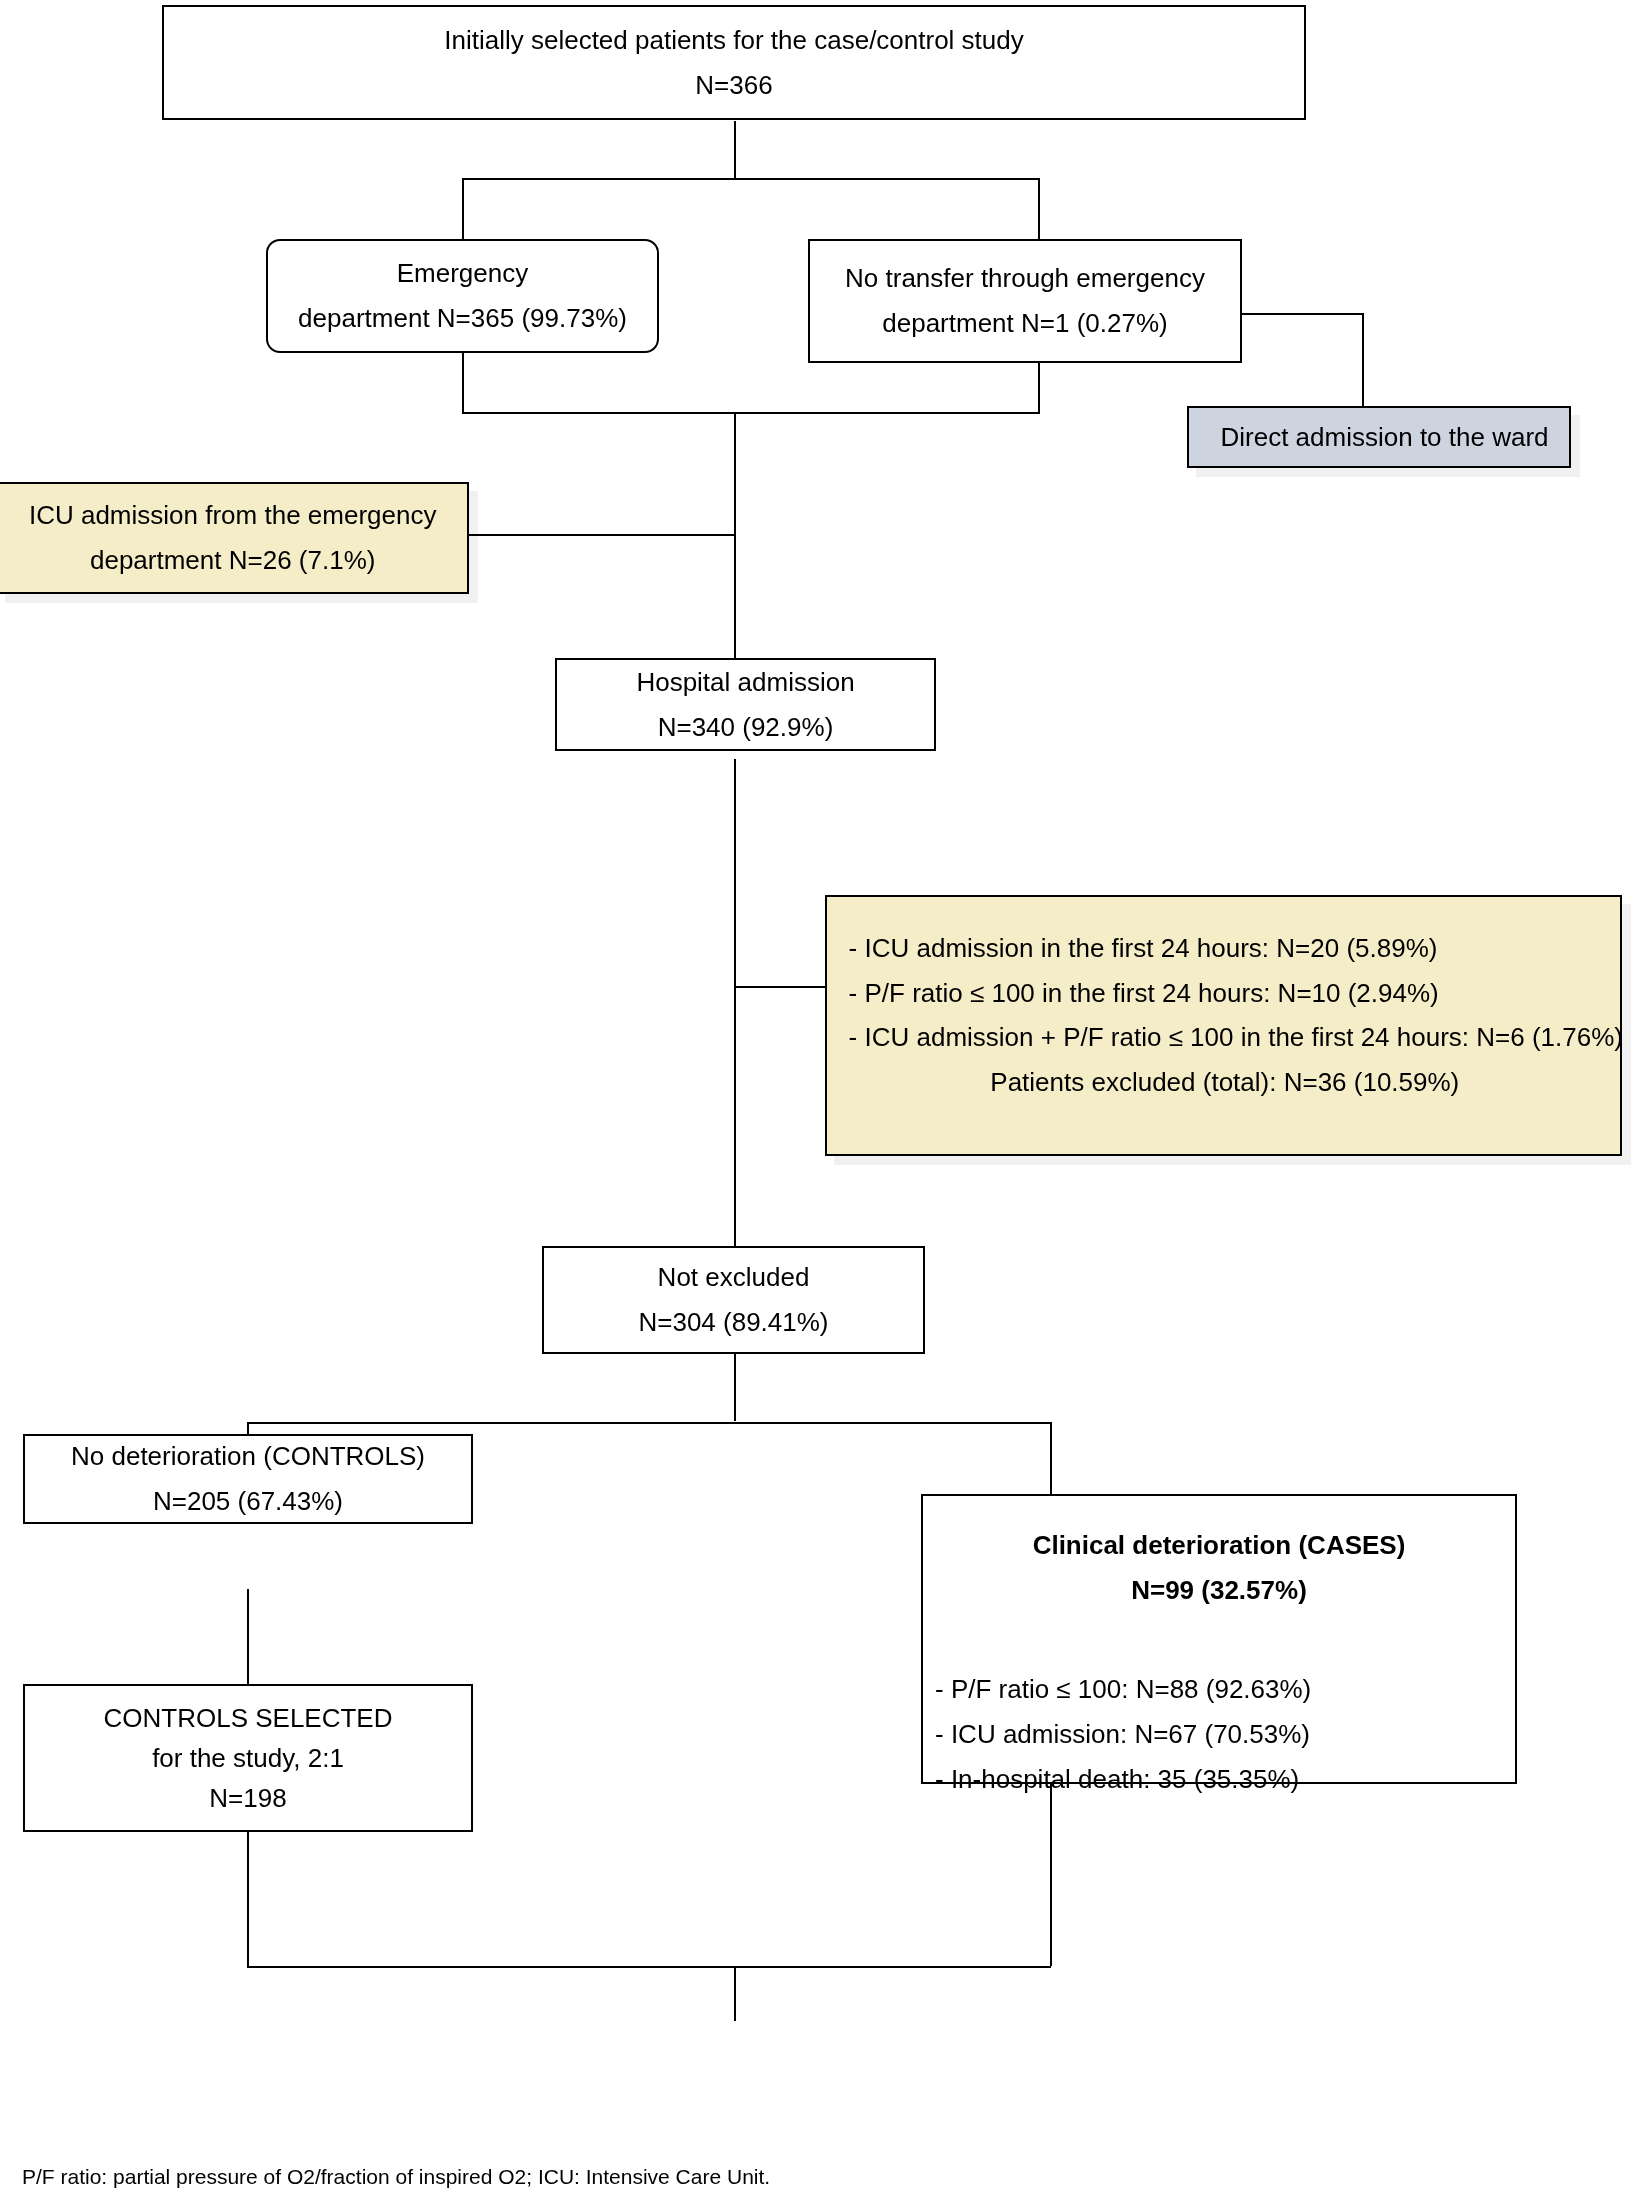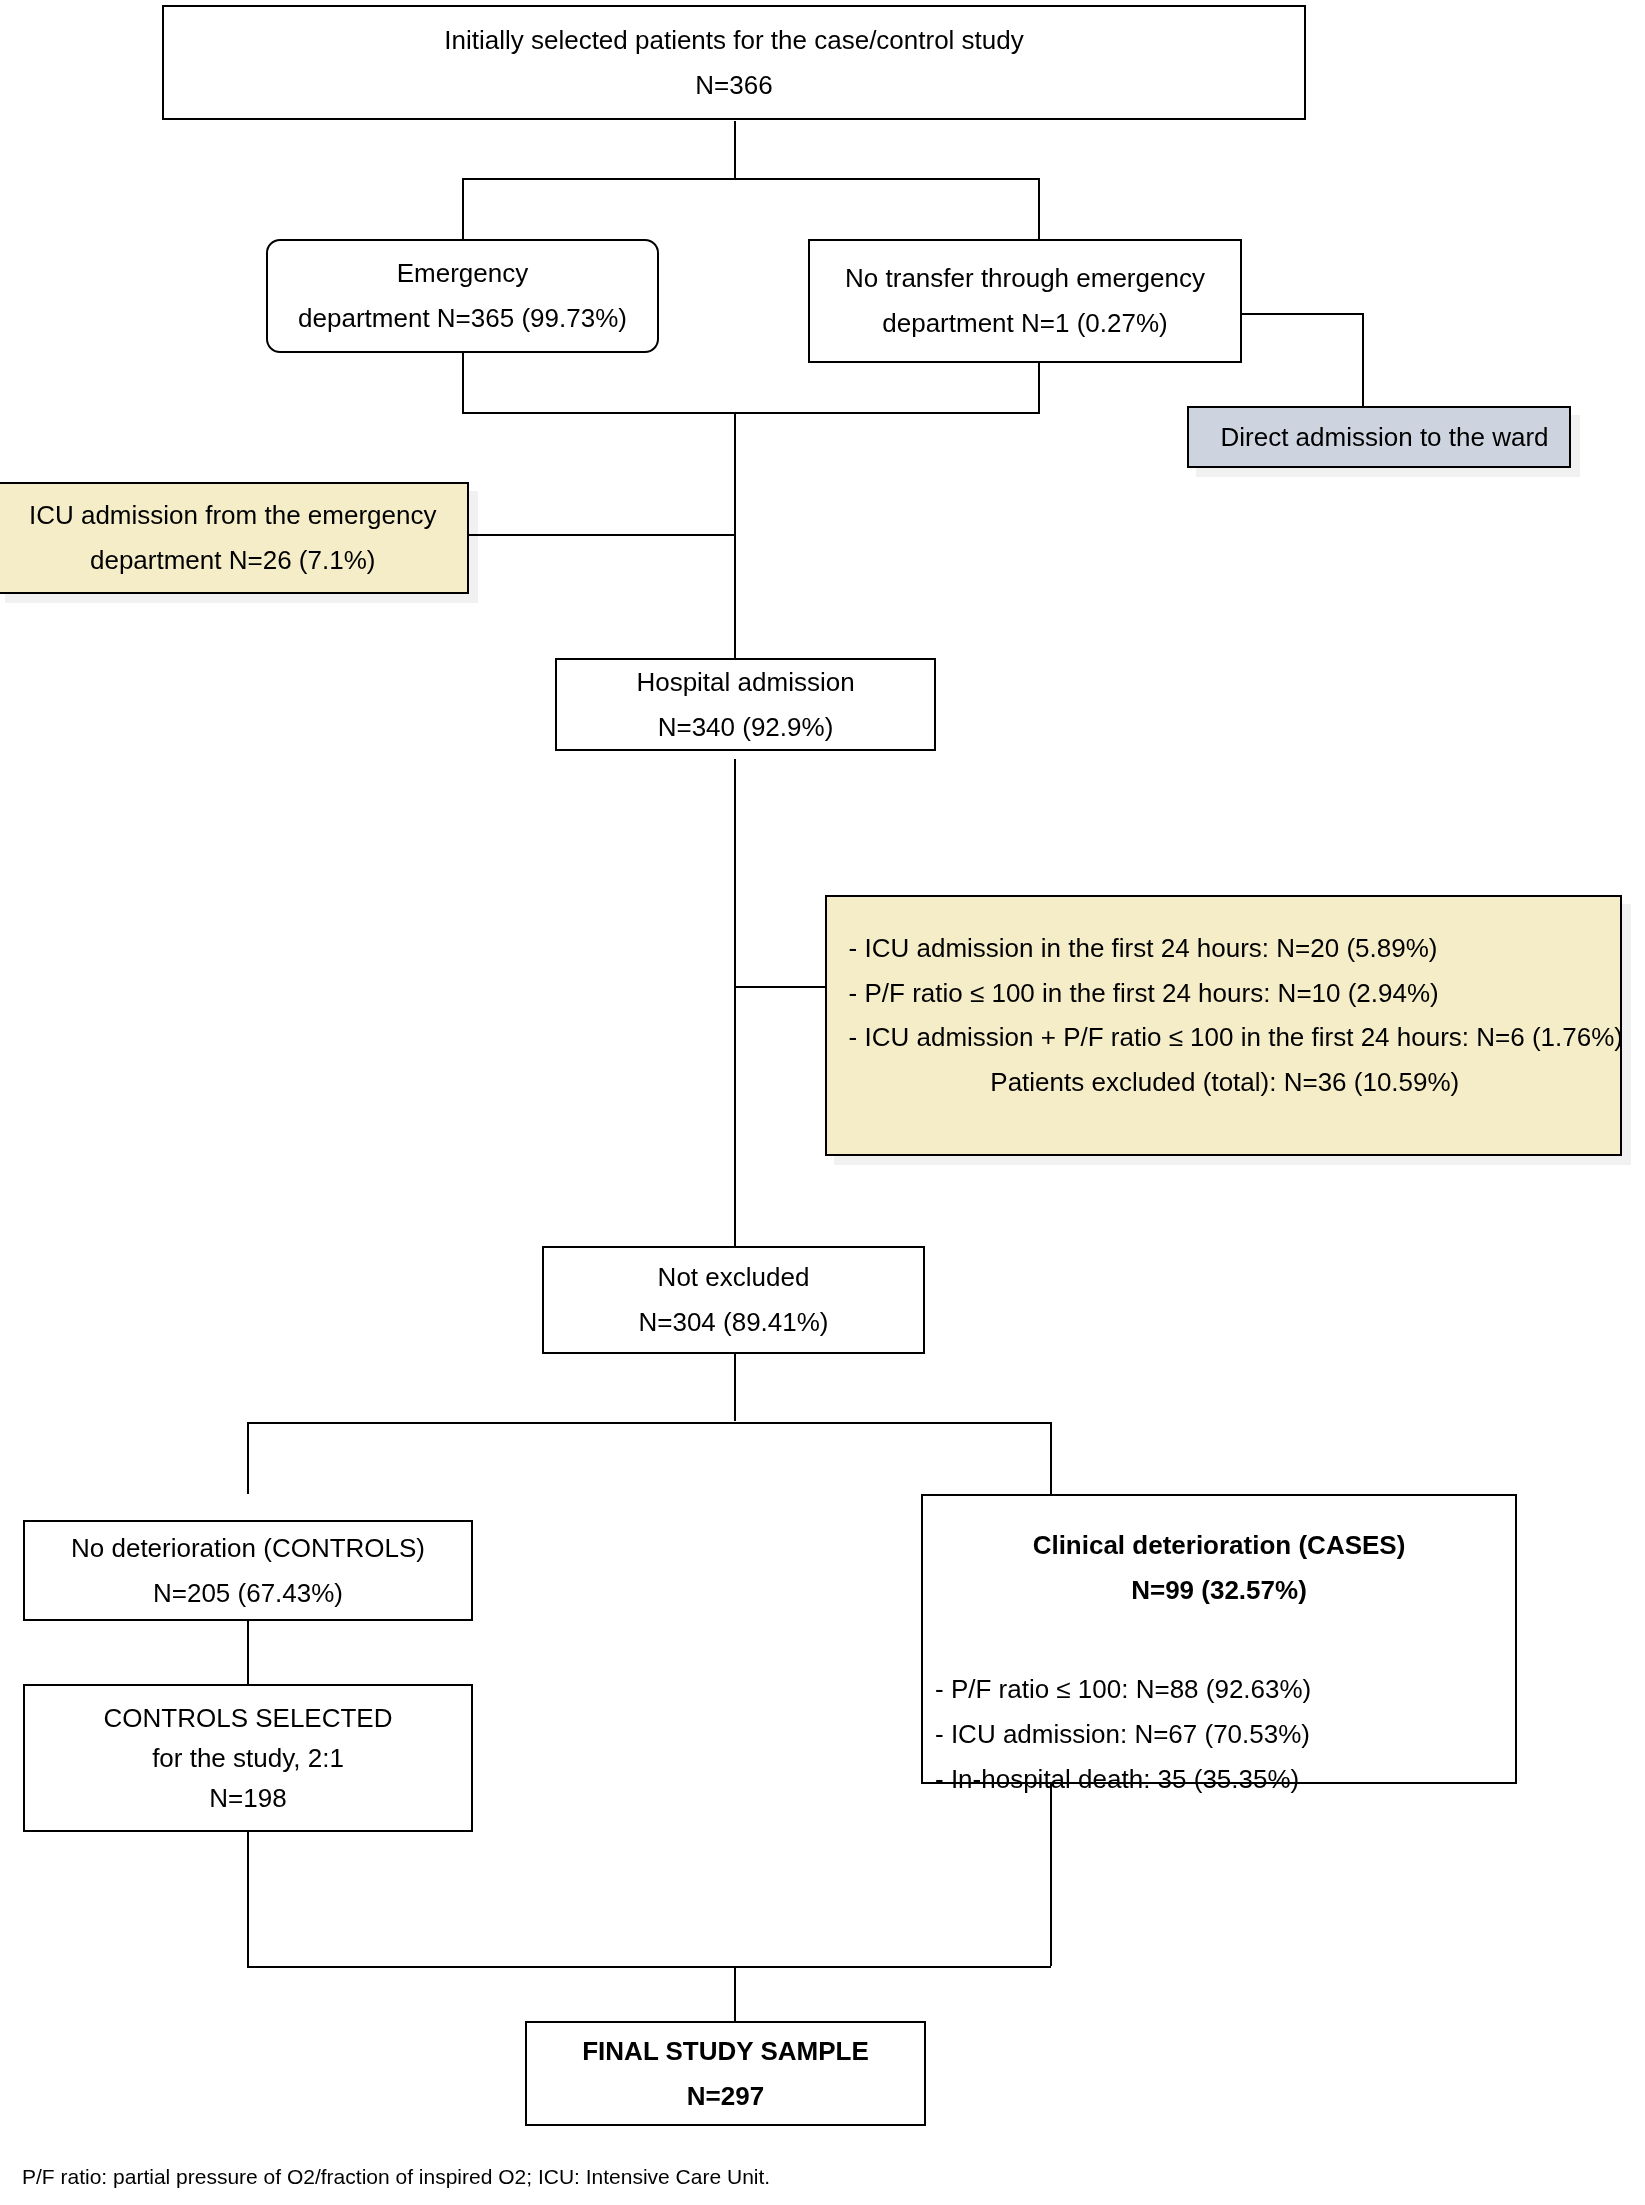--- a/index.html
+++ b/index.html
@@ -143,42 +143,38 @@
       <span class="ln">-  ICU admission + P/F ratio ≤ 100 in the first 24 hours: N=6 (1.76%)</span>
       <span class="ln center-line">Patients excluded (total): N=36 (10.59%)</span>
     </div>
   </div>
 
   <div class="node" style="left:542px; top:1246px; width:383px; height:108px;">
     <span class="ln">Not excluded</span>
     <span class="ln">N=304 (89.41%)</span>
   </div>
 
-  <div class="node" style="left:23px; top:1520px; width:450px; height:101px;">
+  <div class="node" style="left:23px; top:1434px; width:450px; height:90px;">
     <span class="ln">No deterioration (CONTROLS)</span>
     <span class="ln">N=205 (67.43%)</span>
   </div>
 
   <div class="node bold" style="left:921px; top:1494px; width:596px; height:290px; justify-content:flex-start; padding-top:27px;">
     <span class="ln">Clinical deterioration (CASES)</span>
     <span class="ln">N=99 (32.57%)</span>
     <div class="bullets" style="font-weight:normal; margin-top:55px; padding-left:24px;">
       <span class="ln">-  P/F ratio ≤ 100: N=88 (92.63%)</span>
       <span class="ln">-  ICU admission: N=67 (70.53%)</span>
       <span class="ln">-  In-hospital death: 35 (35.35%)</span>
     </div>
   </div>
 
   <div class="node" style="left:23px; top:1684px; width:450px; height:148px; line-height:1.55;">
     <span class="ln">CONTROLS SELECTED</span>
     <span class="ln">for the study, 2:1</span>
     <span class="ln">N=198</span>
   </div>
 
-  <div class="node bold" style="left:525px; top:2021px; width:401px; height:105px;">
-    <span class="ln">FINAL STUDY SAMPLE</span>
-    <span class="ln">N=297</span>
-  </div>
 
   <div class="footnote" style="left:22px; top:2163px;">P/F ratio: partial pressure of O2/fraction of inspired O2; ICU: Intensive Care Unit.</div>
 
 </div>
 
 
 </body></html>

